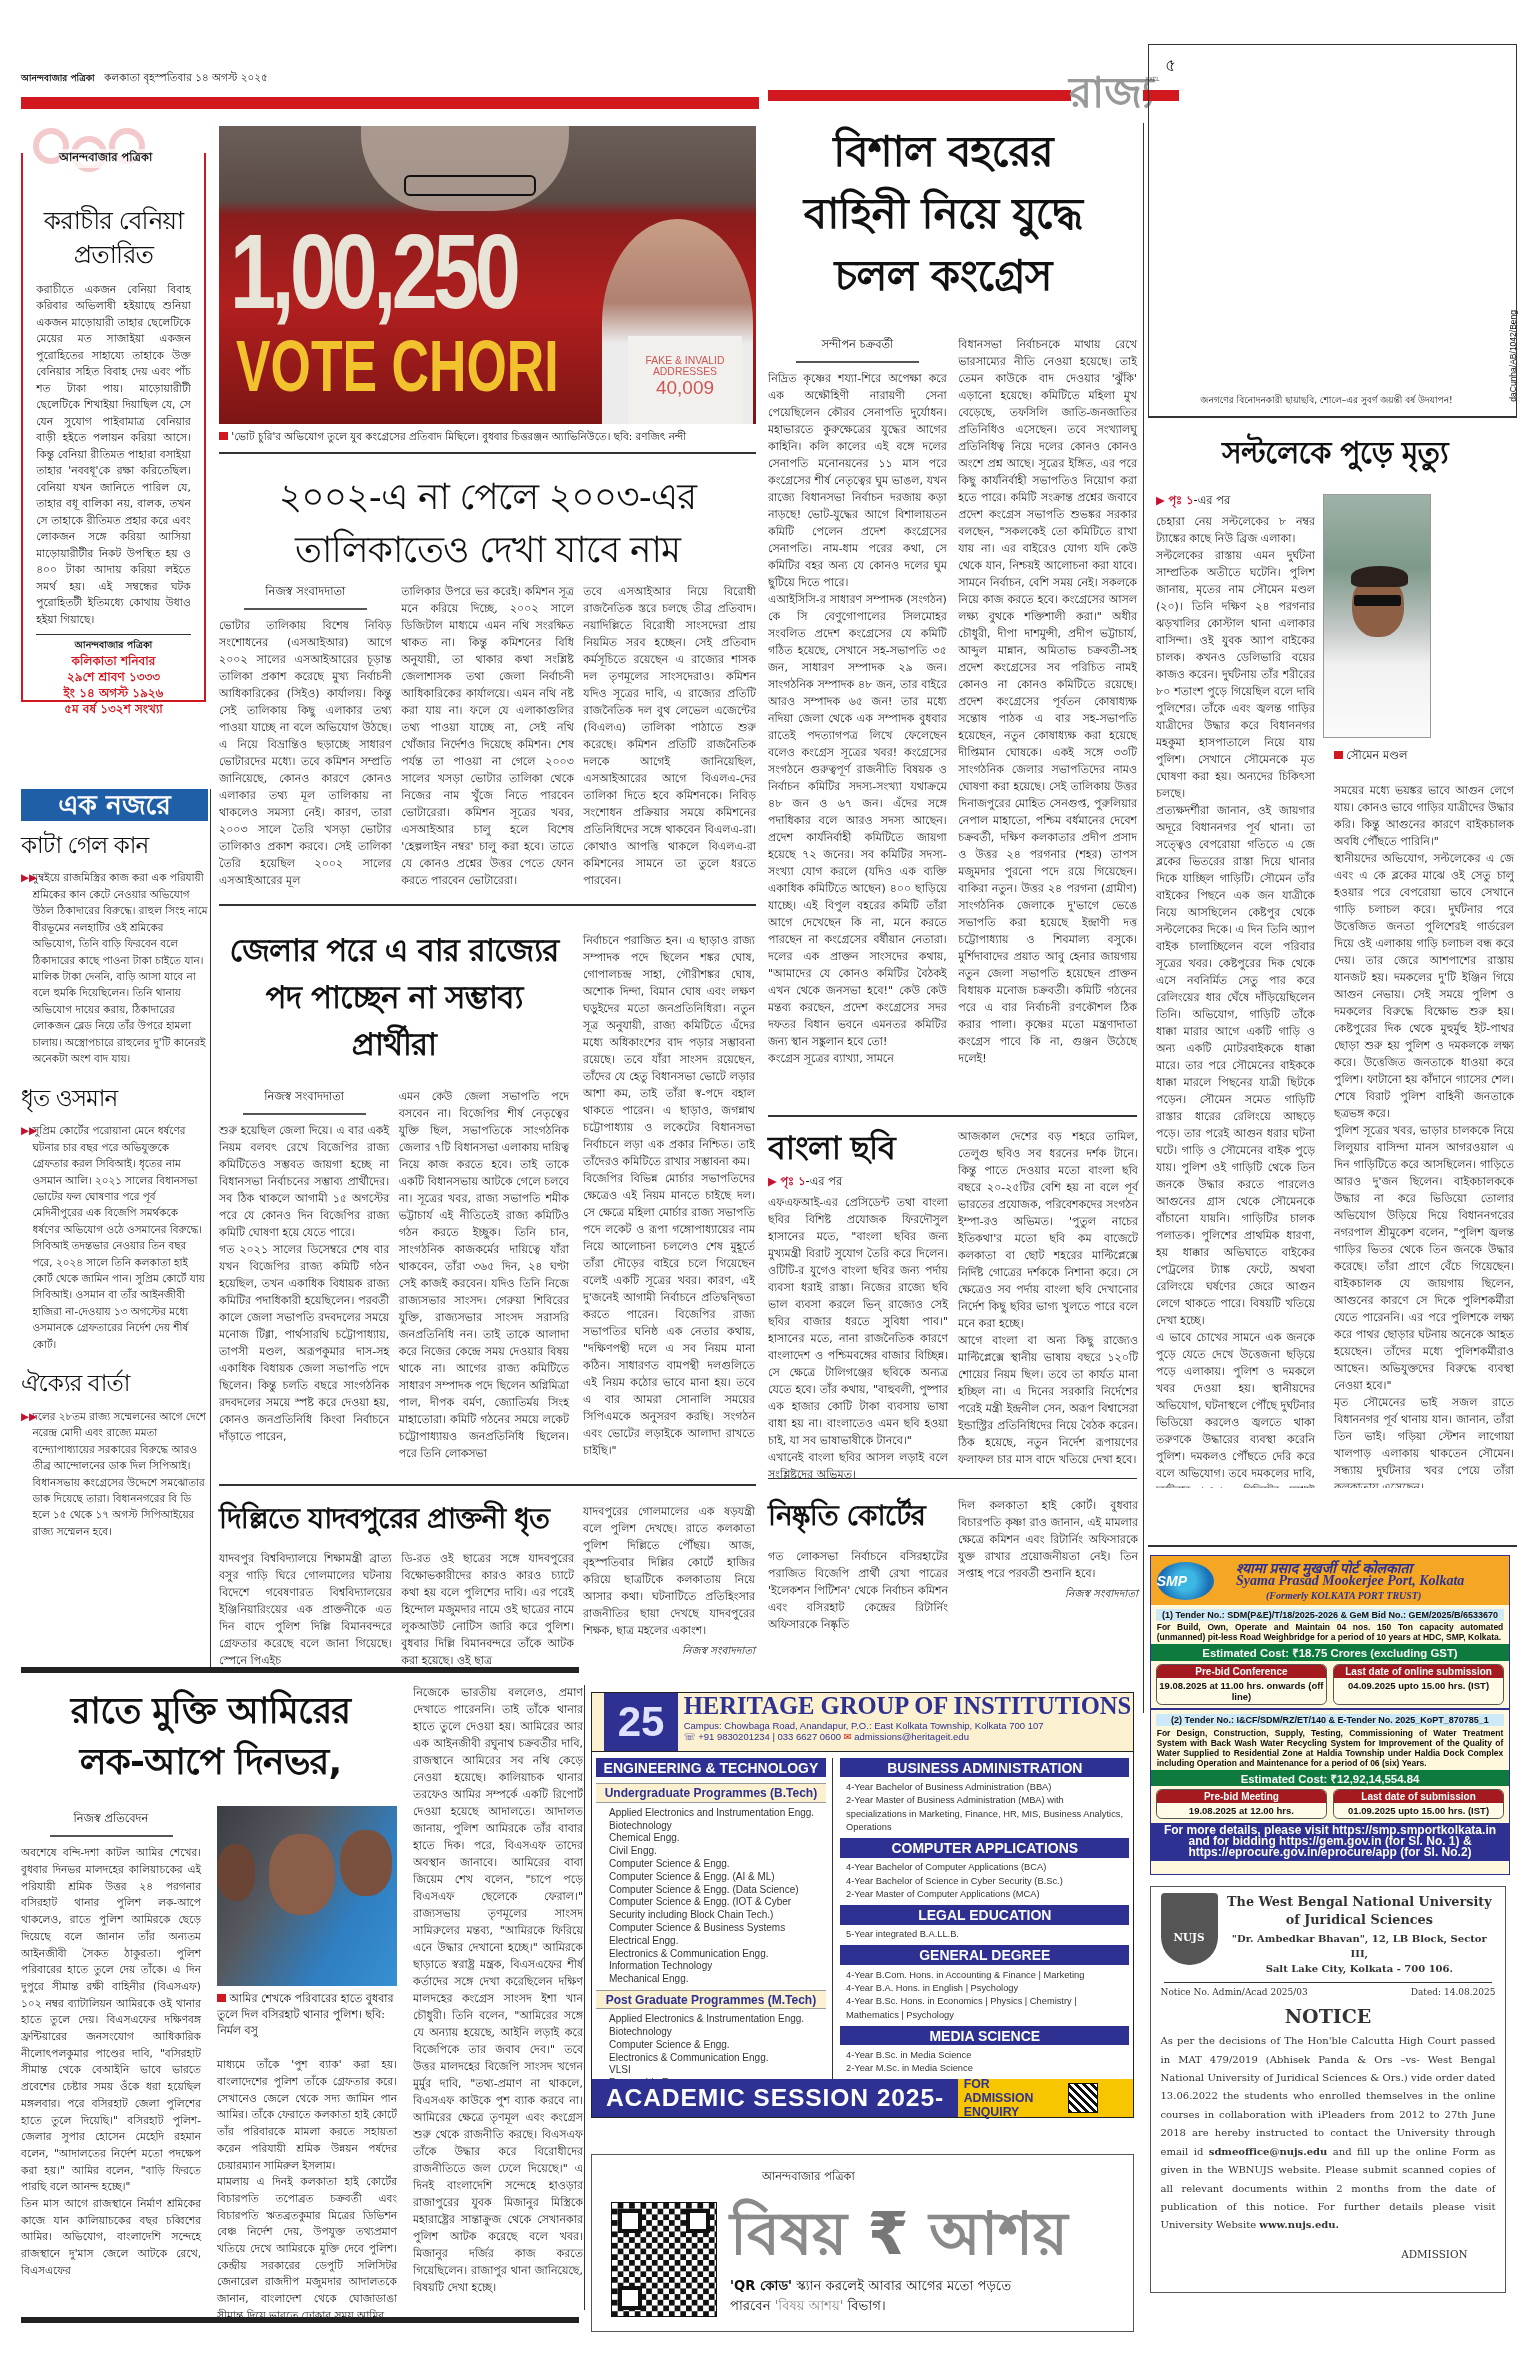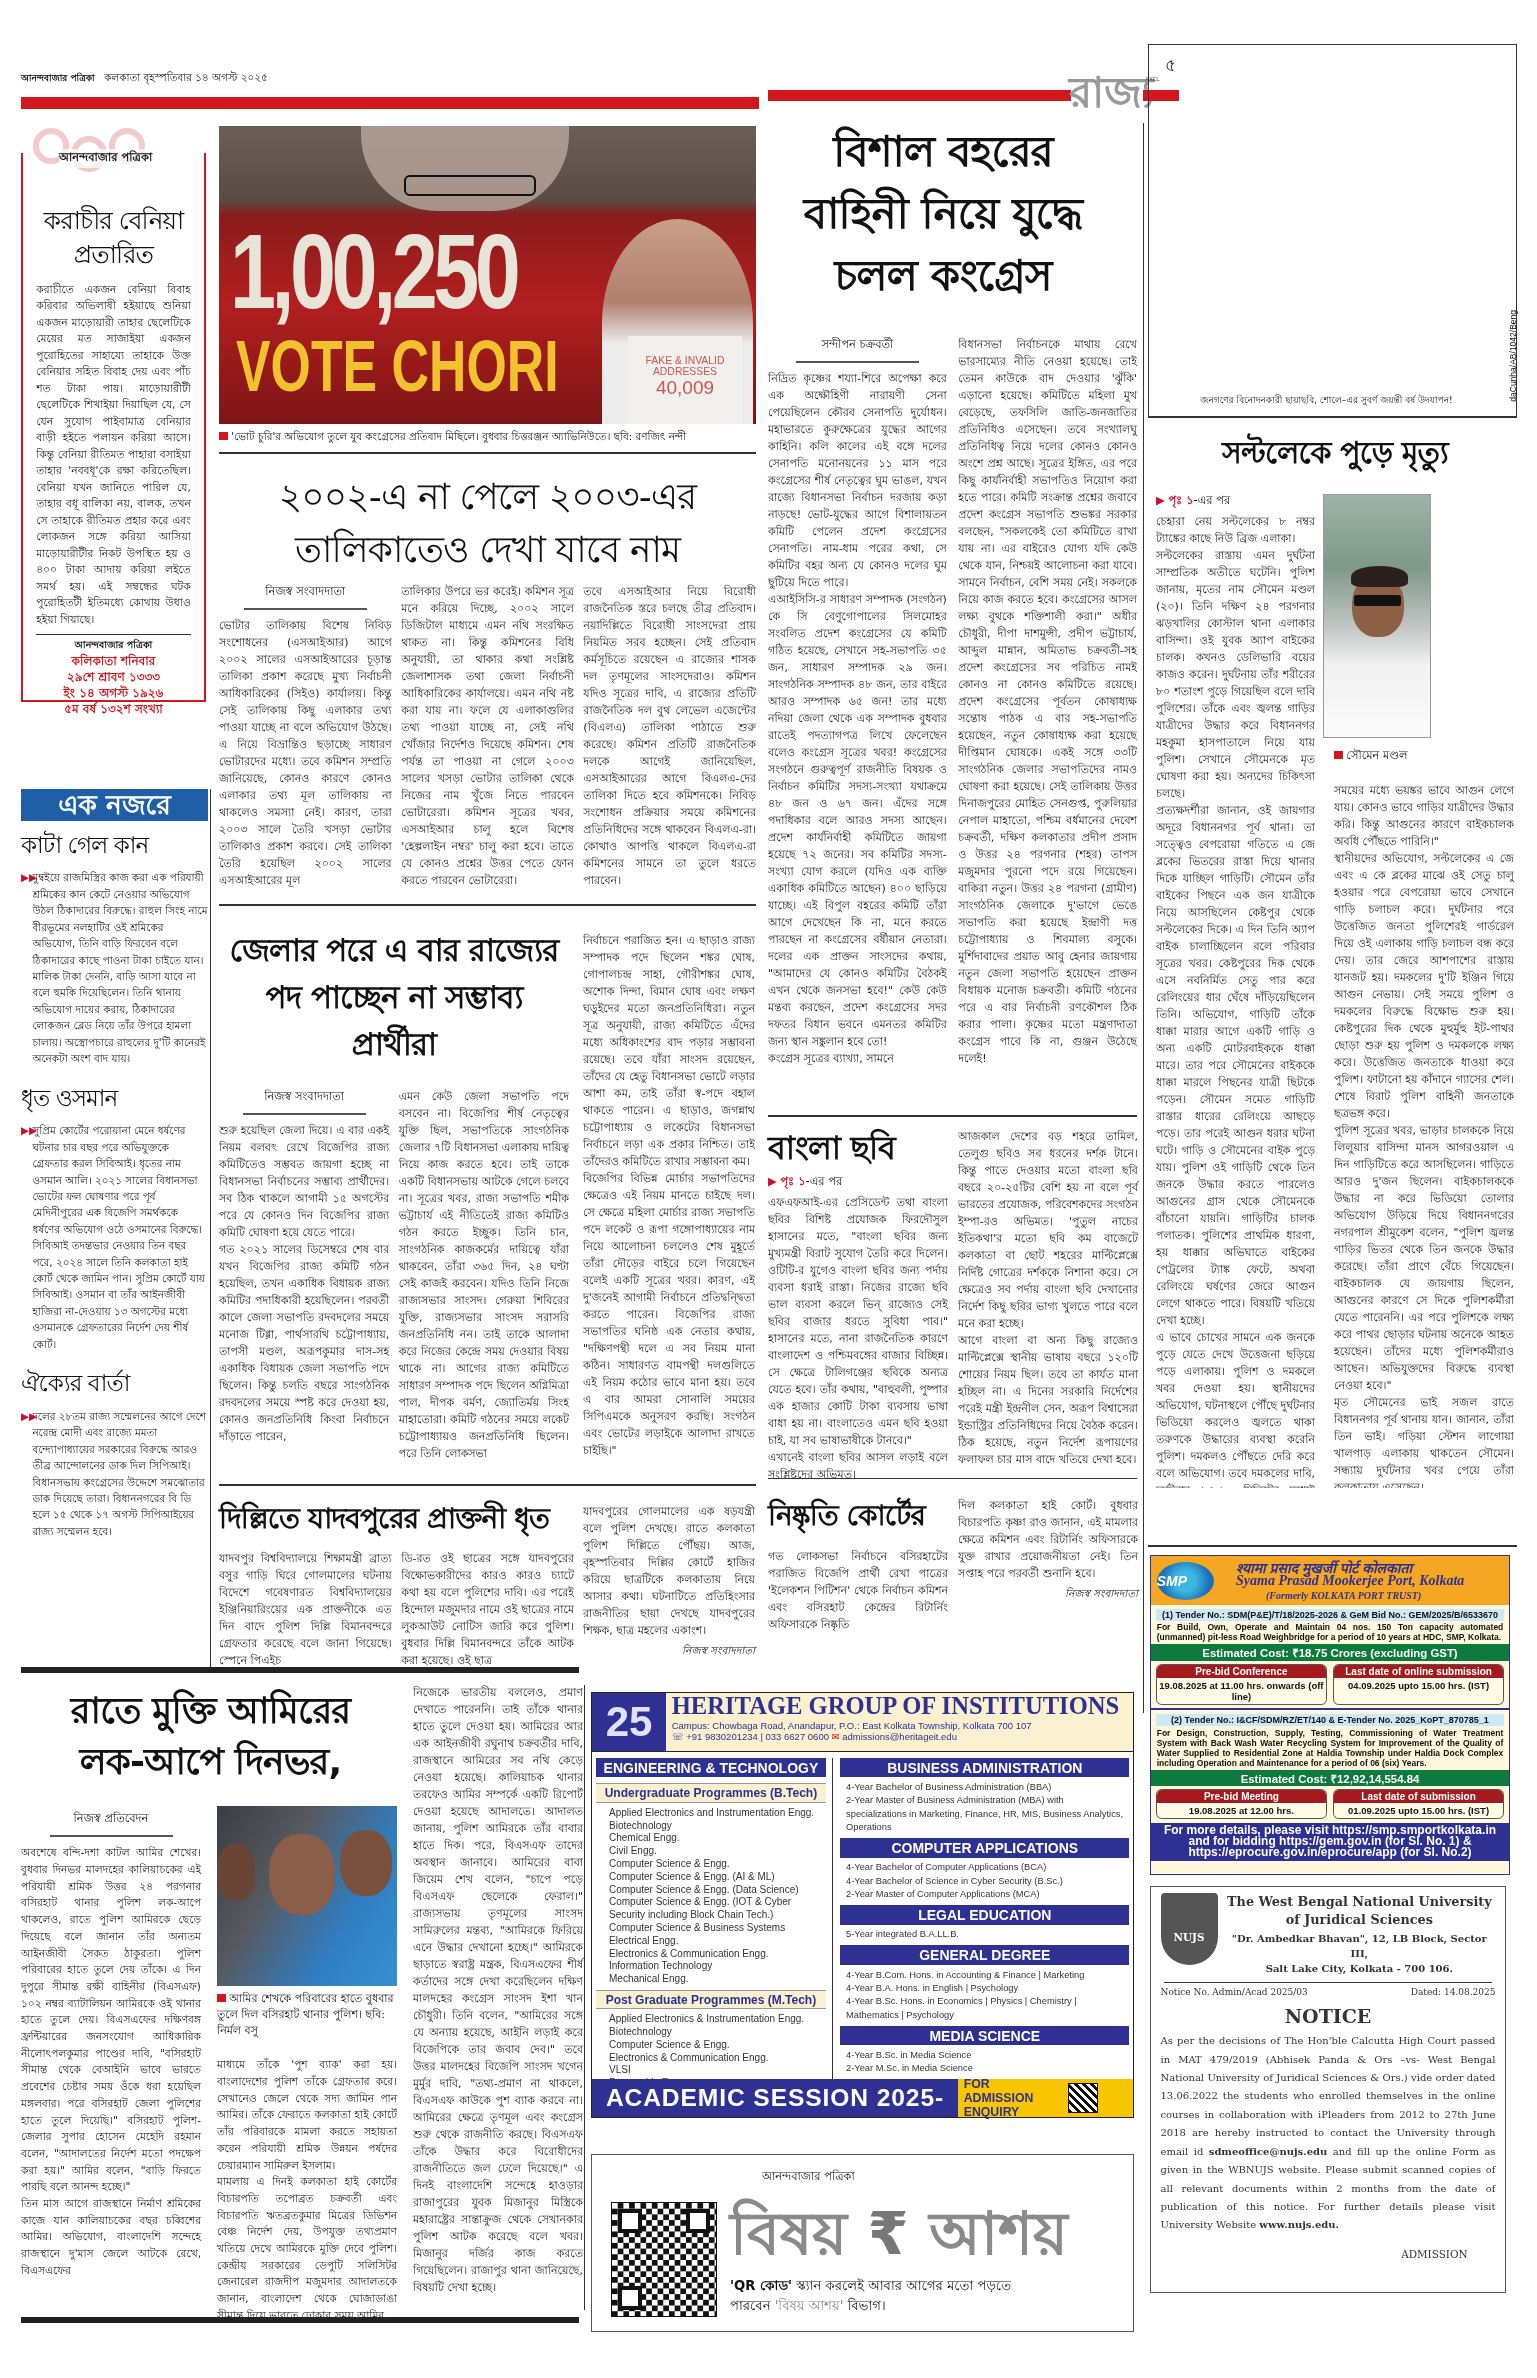--- a/index.html
+++ b/index.html
@@ -272,21 +272,21 @@
   </div>
   <div style="text-align:center;font-size:19px;font-weight:bold;margin:7.6px 0 5.7px;">NOTICE</div>
   <div style="font-size:10px;line-height:18.4px;text-align:justify;">
     <span>As per the decisions of The Hon'ble Calcutta High Court passed in MAT 479/2019 (Abhisek Panda &amp; Ors –vs- West Bengal National University of Juridical Sciences &amp; Ors.) vide order dated 13.06.2022 the students who enrolled themselves in the online courses in collaboration with iPleaders from 2012 to 27th June 2018 are hereby instructed to contact the University through email id </span><b>sdmeoffice@nujs.edu</b><span> and fill up the online Form as given in the WBNUJS website. Please submit scanned copies of all relevant documents within 2 months from the date of publication of this notice. For further details please visit University Website </span><b>www.nujs.edu.</b>
   </div>
   <div style="text-align:right;margin-right:28px;margin-top:13.2px;font-size:10.4px;">ADMISSION</div>
 </div>
 
 <div class="abs" style="left:591px;top:1692px;width:543px;height:426px;border:1.9px solid #222;font-family:'Liberation Sans',sans-serif;background:#fff;">
   <div style="display:flex;height:59px;background:#fbf1d0;border-bottom:1.9px solid #222;">
-    <div style="width:74px;background:#2e3192;color:#dfe1ff;font-size:42px;font-weight:bold;text-align:center;line-height:57px;">25</div>
+    <div style="width:74px;background:#2e3192;color:#dfe1ff;font-size:42px;font-weight:bold;text-align:center;line-height:57px;margin-left:12px;">25</div>
     <div style="padding-left:5.7px;">
       <div style="font-family:'Liberation Serif',serif;font-size:24.6px;font-weight:bold;color:#2e3192;line-height:26.5px;">HERITAGE GROUP OF INSTITUTIONS</div>
       <div style="font-size:9.5px;color:#2e3192;">Campus: Chowbaga Road, Anandapur, P.O.: East Kolkata Township, Kolkata 700 107</div>
       <div style="font-size:9.5px;color:#2e3192;"><span>☏ </span><span>+91 9830201234 | 033 6627 0600</span> <span style="color:#d2181f;">✉ </span><span>admissions@heritageit.edu</span></div>
     </div>
   </div>
   <div style="display:flex;padding:5.7px 3.8px;gap:7.6px;">
     <div style="width:237px;border-right:0.9px solid #333;padding-right:5.7px;">
       <div class="blue-h">ENGINEERING &amp; TECHNOLOGY</div>
       <div class="cream-h" style="margin-top:5.7px;">Undergraduate Programmes (B.Tech)</div>

